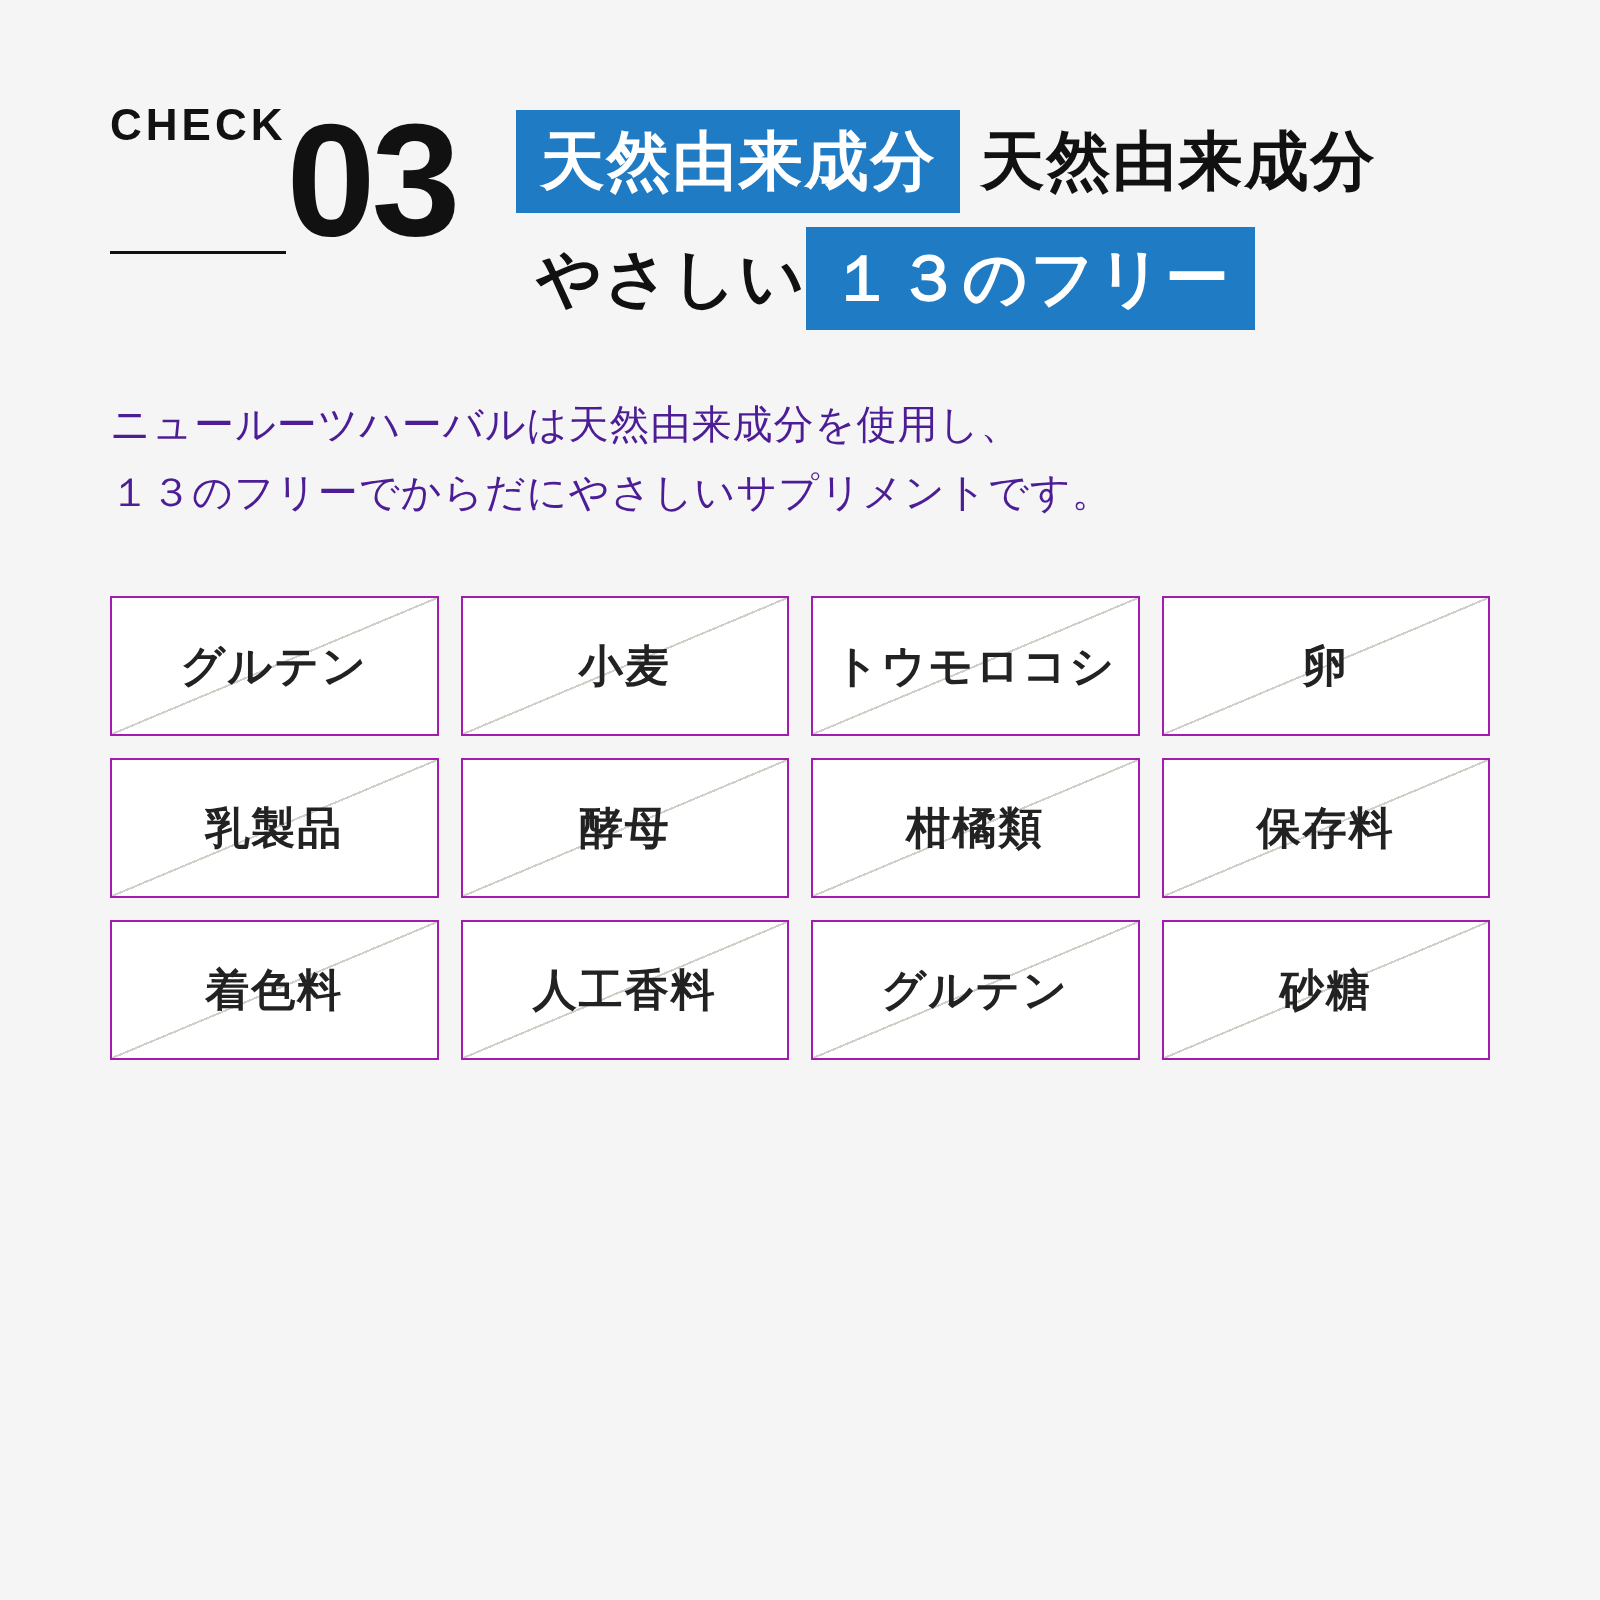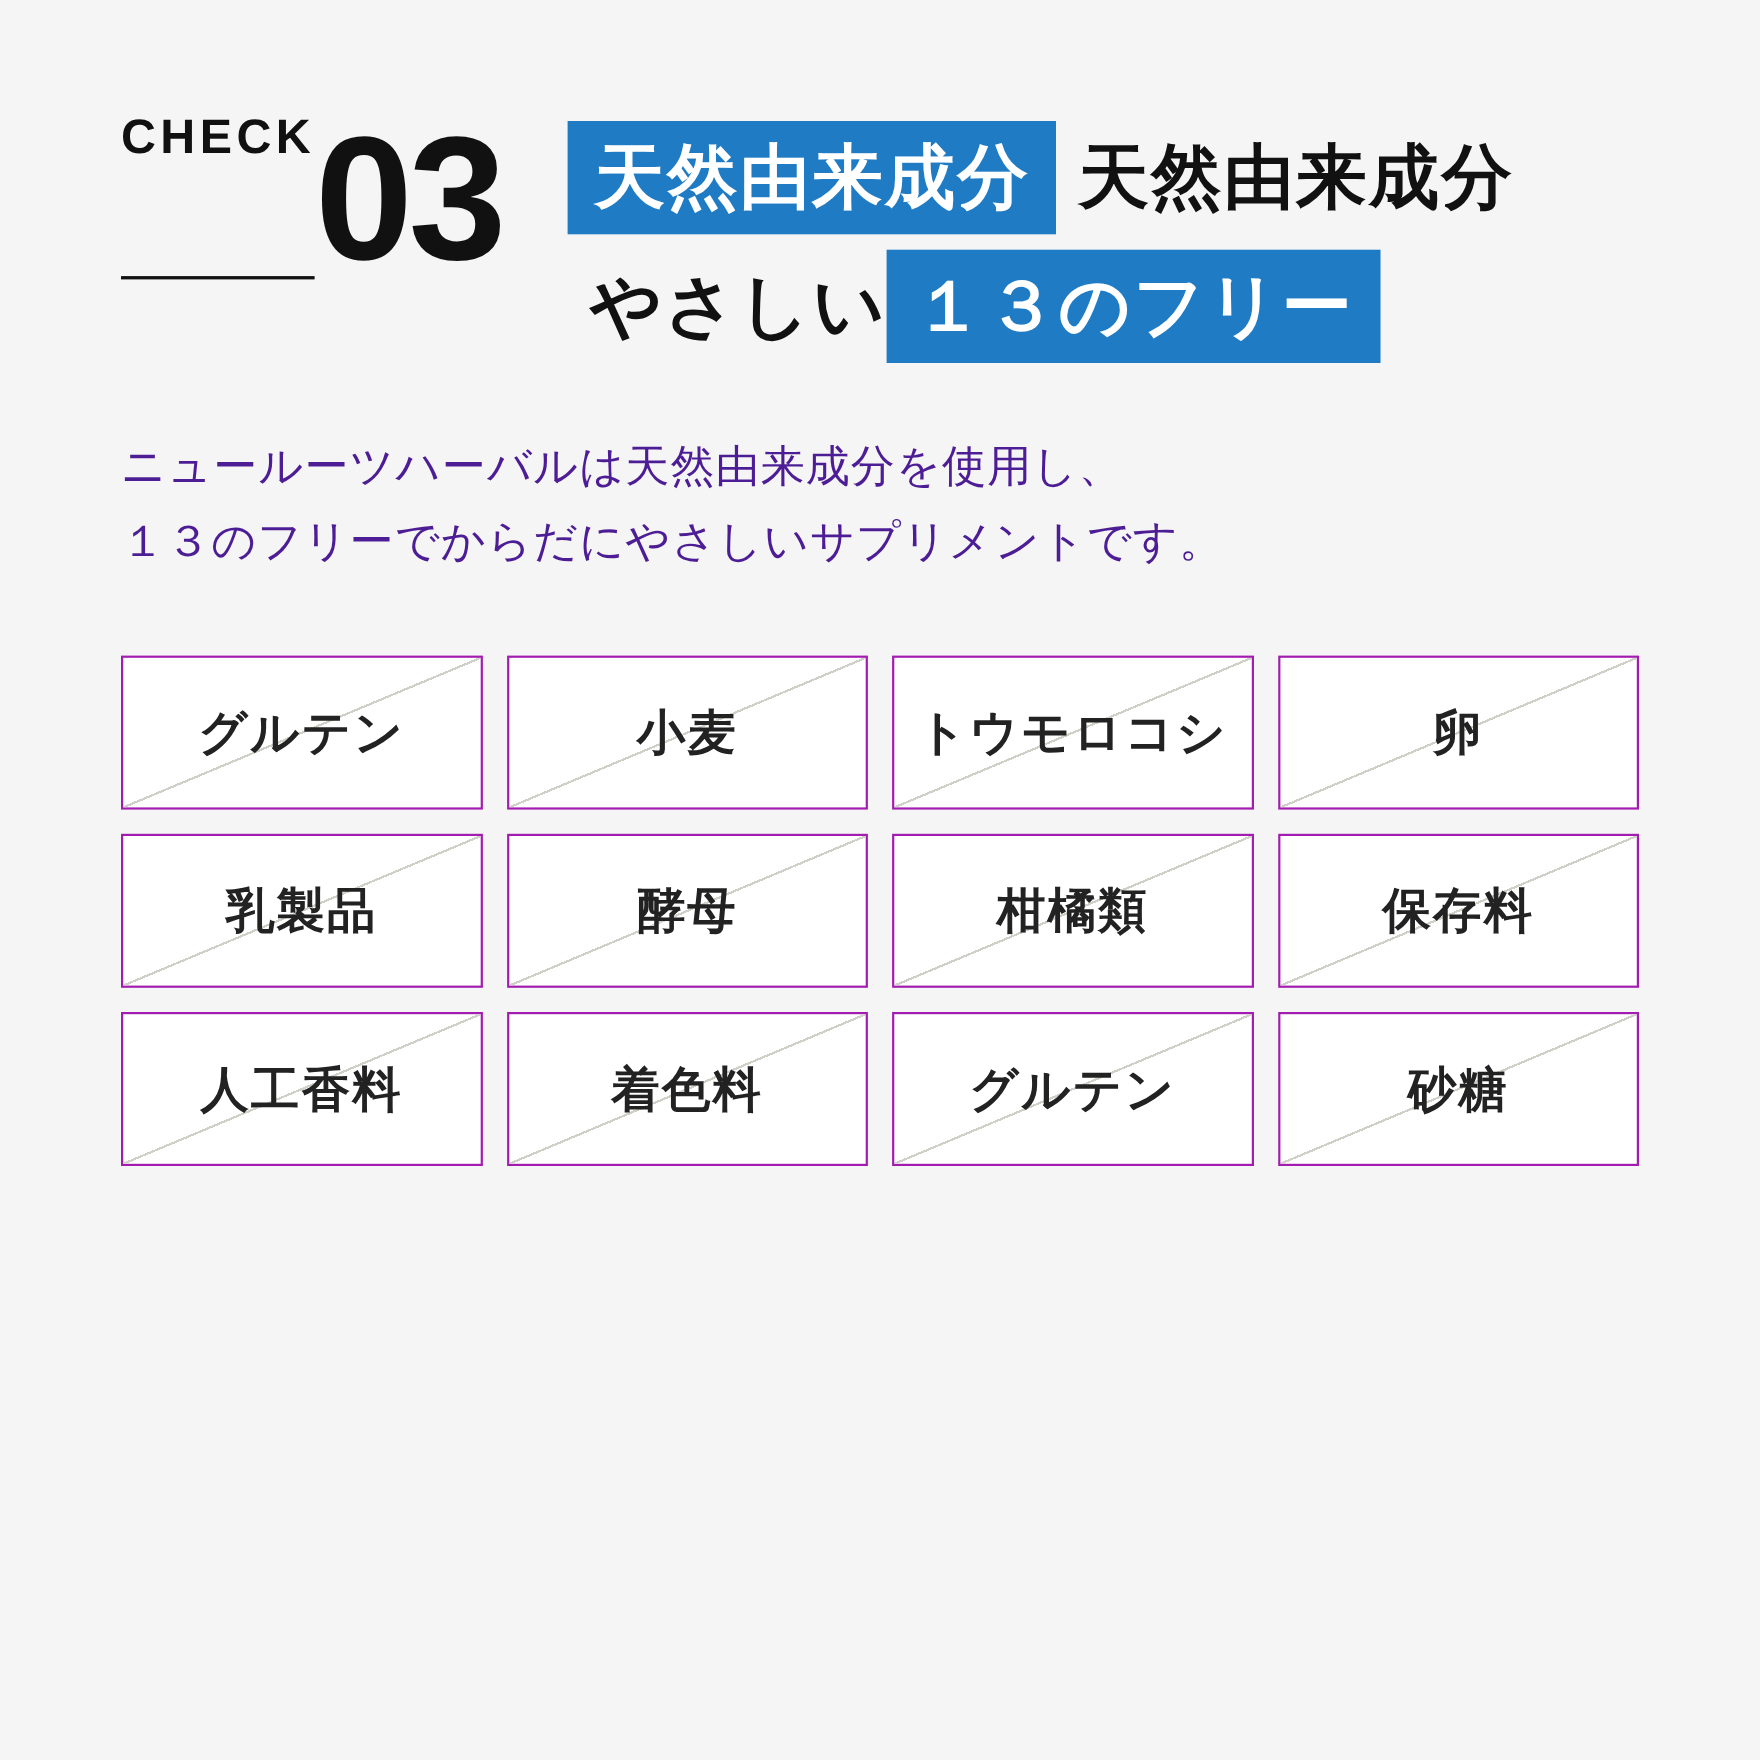--- a/index.html
+++ b/index.html
@@ -195,26 +195,26 @@
       <div class="free-item">
         <span>酵母</span>
       </div>
       <div class="free-item">
         <span>柑橘類</span>
       </div>
       <div class="free-item">
         <span>保存料</span>
       </div>
       <div class="free-item">
+        <span>着色料</span>
+      </div>
+      <div class="free-item">
         <span>人工香料</span>
       </div>
       <div class="free-item">
-        <span>着色料</span>
-      </div>
-      <div class="free-item">
         <span>グルテン</span>
       </div>
       <div class="free-item">
         <span>砂糖</span>
       </div>
     </div>
 
 </div>
 
 </body></html>

